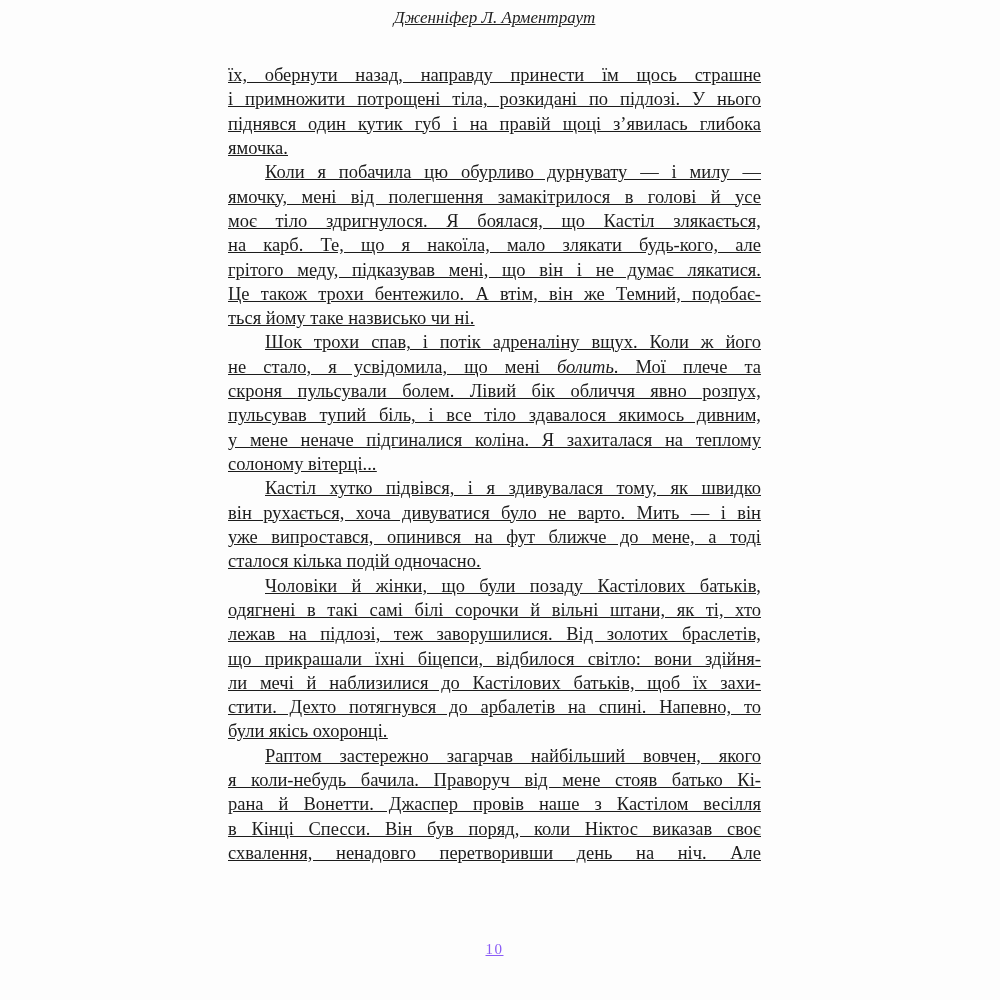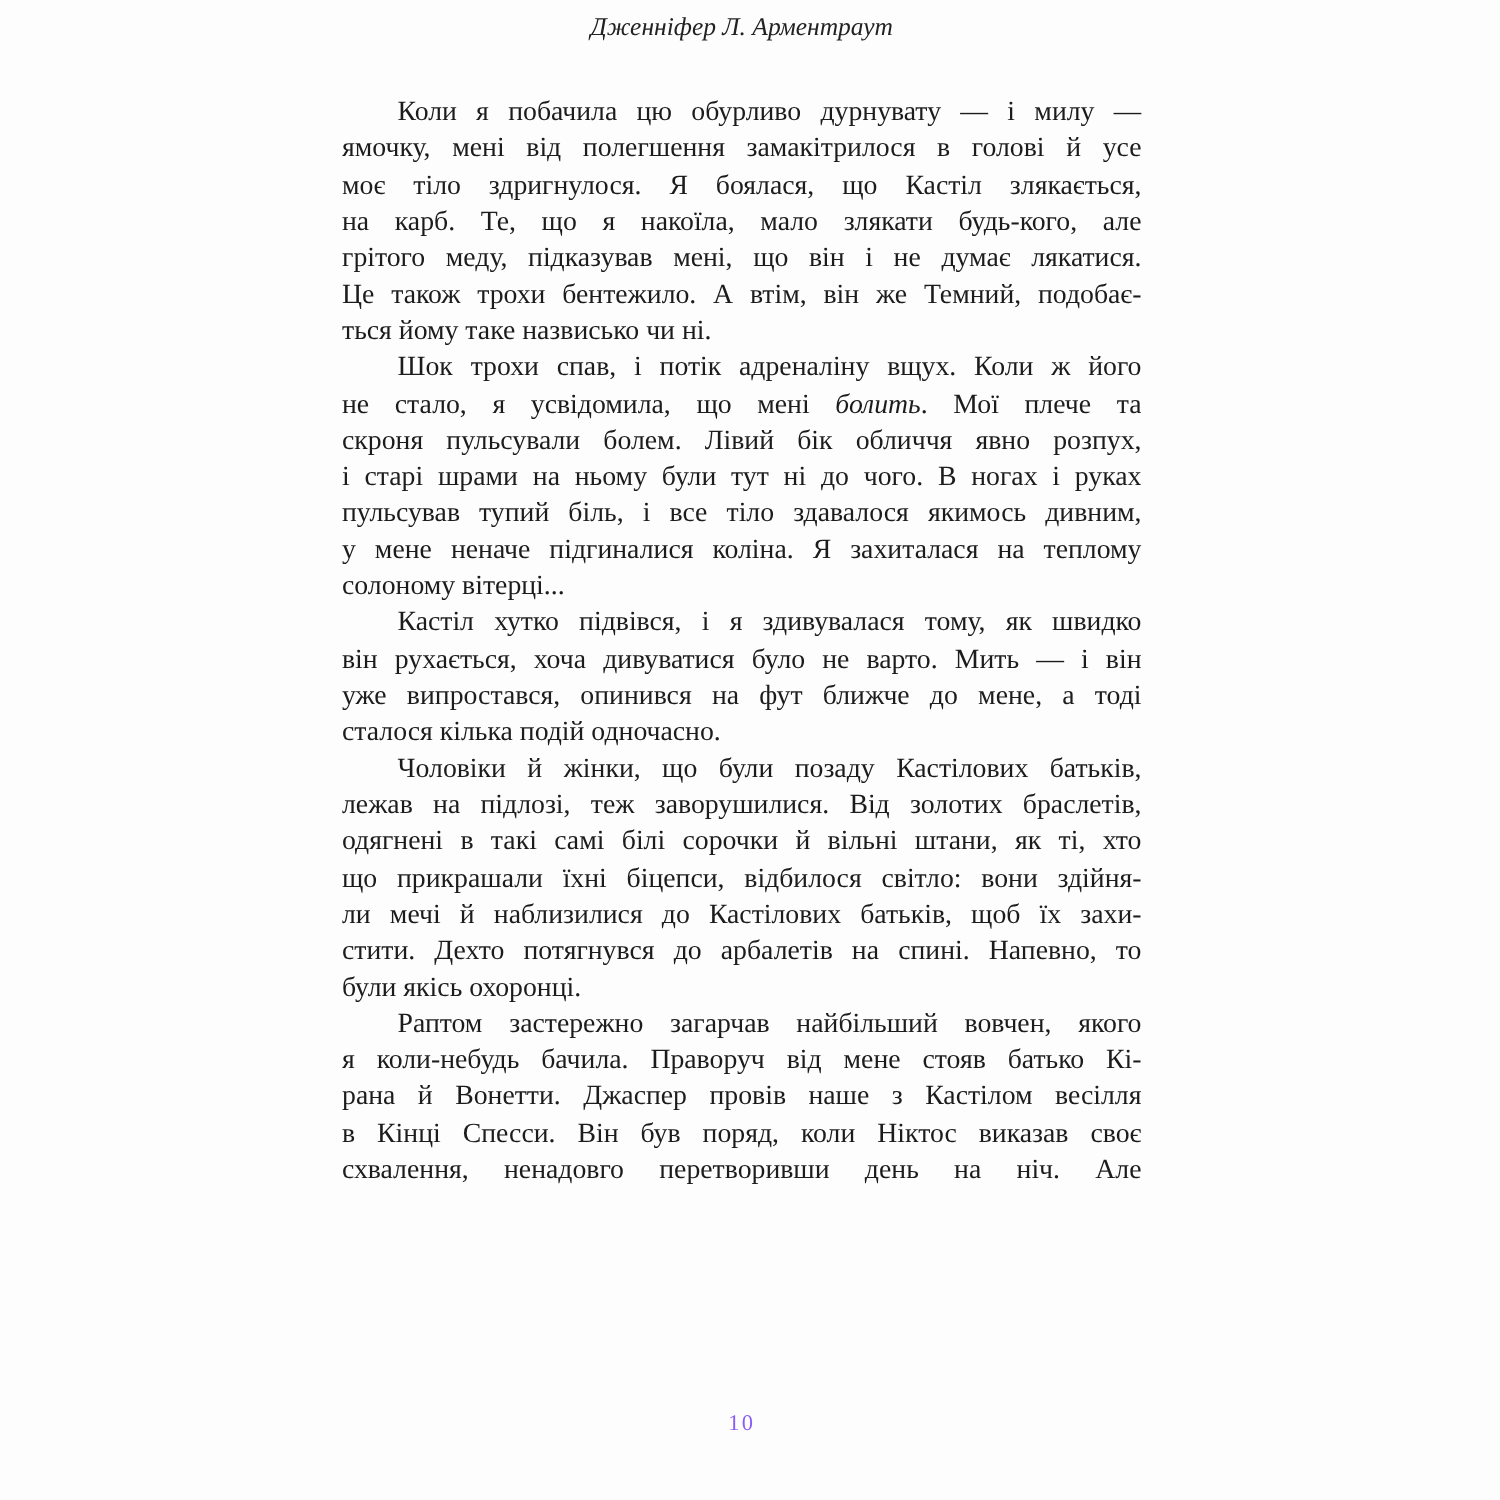--- a/index.html
+++ b/index.html
@@ -1,15 +1,15 @@
 <!DOCTYPE html>
 <html lang="uk"><head>
 <meta charset="utf-8">
 <style>
-  * { margin: 0; padding: 0; box-sizing: border-box; }
+  * { margin: 0; padding: 0; box-sizing: border-box; text-decoration: underline; }
   html, body {
     width: 1000px; height: 1000px;
     background: #fdfdfd;
     font-family: "Liberation Serif", "DejaVu Serif", serif;
     color: #1c1c1c;
     overflow: hidden;
   }
   .page {
     position: relative;
     width: 1000px; height: 1000px;
@@ -51,47 +51,52 @@
   }
 </style>
 </head>
 <body>
 
 <div class="page">
   <div class="running-header">Дженніфер Л. Арментраут</div>
 
   <div class="text-block">
       <div class="para">
+        <div class="line">їх, обернути назад, направду принести їм щось страшне</div>
+        <div class="line">і примножити потрощені тіла, розкидані по підлозі. У нього</div>
+        <div class="line">піднявся один кутик губ і на правій щоці з’явилась глибока</div>
+        <div class="line lastline">ямочка.</div>
+      </div>
+      <div class="para">
         <div class="line indent">Коли я побачила цю обурливо дурнувату — і милу —</div>
         <div class="line">ямочку, мені від полегшення замакітрилося в голові й усе</div>
         <div class="line">моє тіло здригнулося. Я боялася, що Кастіл злякається,</div>
         <div class="line">на карб. Те, що я накоїла, мало злякати будь-кого, але</div>
         <div class="line">грітого меду, підказував мені, що він і не думає лякатися.</div>
         <div class="line">Це також трохи бентежило. А втім, він же Темний, подобає-</div>
         <div class="line lastline">ться йому таке назвисько чи ні.</div>
       </div>
       <div class="para">
         <div class="line indent">Шок трохи спав, і потік адреналіну вщух. Коли ж його</div>
         <div class="line"><span>не стало, я усвідомила, що мені </span><span class="em">болить</span><span>. Мої плече та</span></div>
         <div class="line">скроня пульсували болем. Лівий бік обличчя явно розпух,</div>
-        <div class="line">і старі шрами на ньому були тут ні до чого. В ногах і руках</div>
         <div class="line">пульсував тупий біль, і все тіло здавалося якимось дивним,</div>
         <div class="line">у мене неначе підгиналися коліна. Я захиталася на теплому</div>
         <div class="line lastline">солоному вітерці...</div>
       </div>
       <div class="para">
         <div class="line indent">Кастіл хутко підвівся, і я здивувалася тому, як швидко</div>
         <div class="line">він рухається, хоча дивуватися було не варто. Мить — і він</div>
         <div class="line">уже випростався, опинився на фут ближче до мене, а тоді</div>
         <div class="line lastline">сталося кілька подій одночасно.</div>
       </div>
       <div class="para">
         <div class="line indent">Чоловіки й жінки, що були позаду Кастілових батьків,</div>
+        <div class="line">одягнені в такі самі білі сорочки й вільні штани, як ті, хто</div>
         <div class="line">лежав на підлозі, теж заворушилися. Від золотих браслетів,</div>
-        <div class="line">одягнені в такі самі білі сорочки й вільні штани, як ті, хто</div>
         <div class="line">що прикрашали їхні біцепси, відбилося світло: вони здійня-</div>
         <div class="line">ли мечі й наблизилися до Кастілових батьків, щоб їх захи-</div>
         <div class="line">стити. Дехто потягнувся до арбалетів на спині. Напевно, то</div>
         <div class="line lastline">були якісь охоронці.</div>
       </div>
       <div class="para">
         <div class="line indent">Раптом застережно загарчав найбільший вовчен, якого</div>
         <div class="line">я коли-небудь бачила. Праворуч від мене стояв батько Кі-</div>
         <div class="line">рана й Вонетти. Джаспер провів наше з Кастілом весілля</div>
         <div class="line">в Кінці Спесси. Він був поряд, коли Ніктос виказав своє</div>

